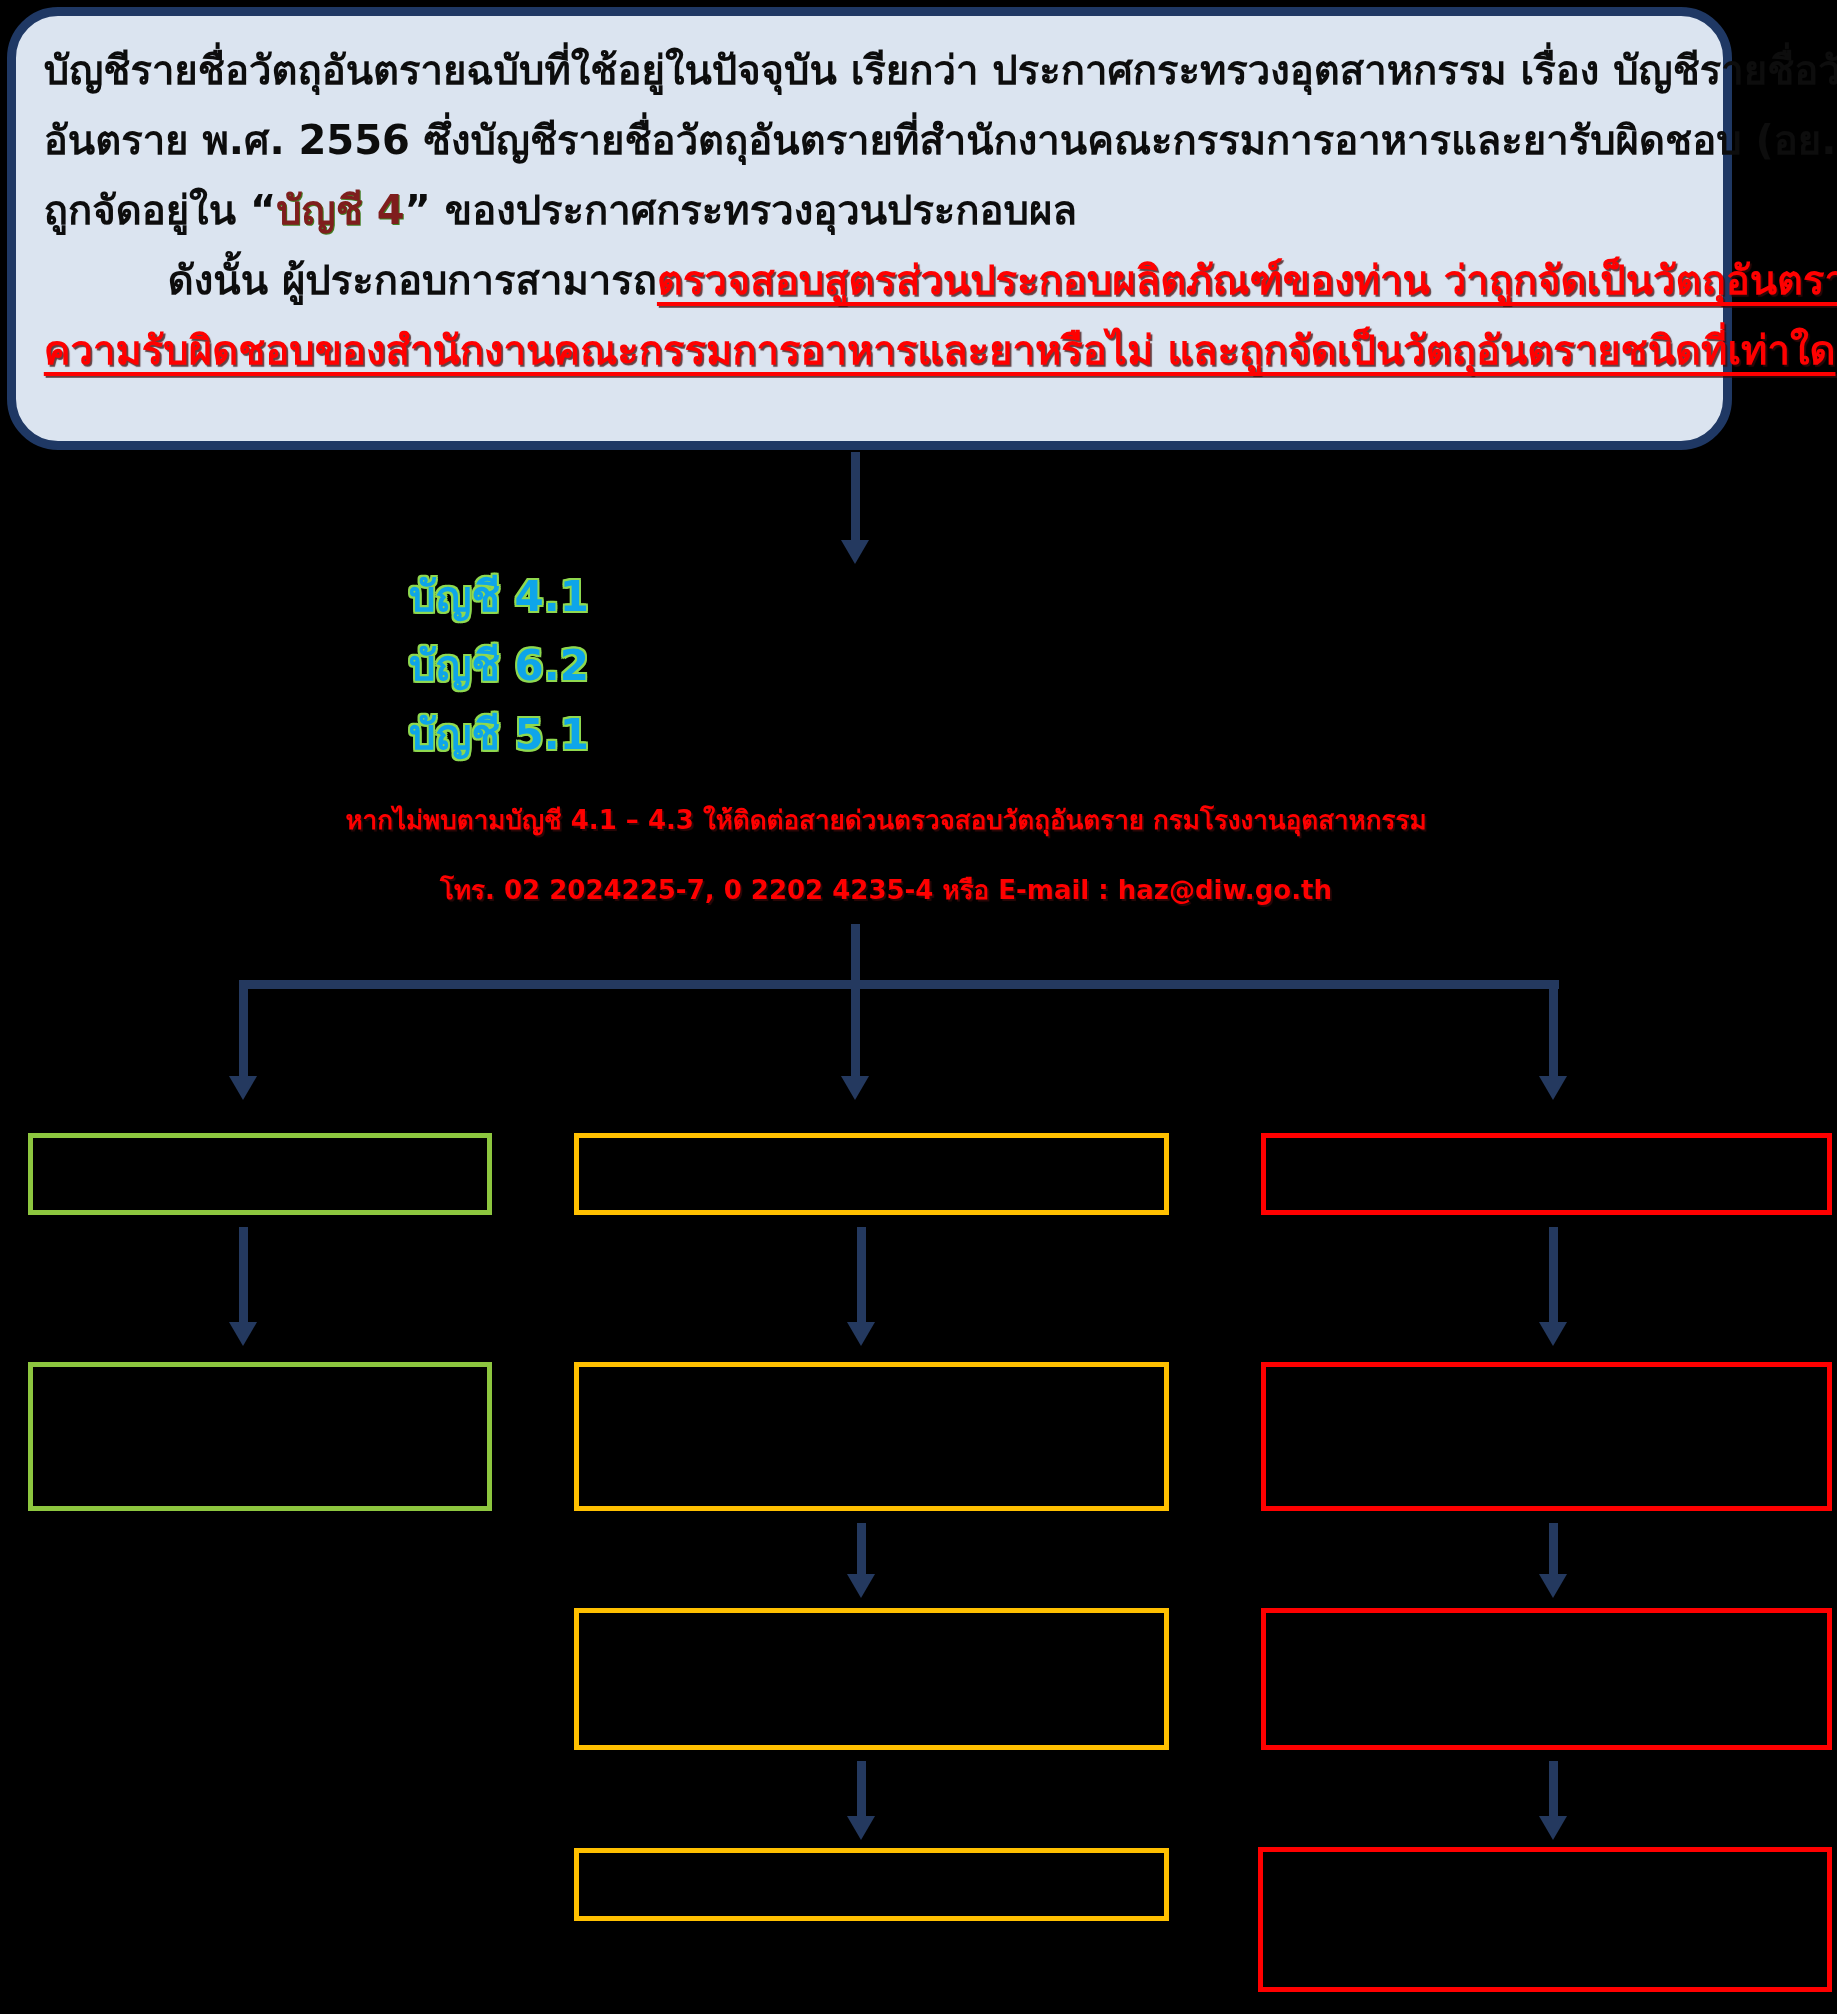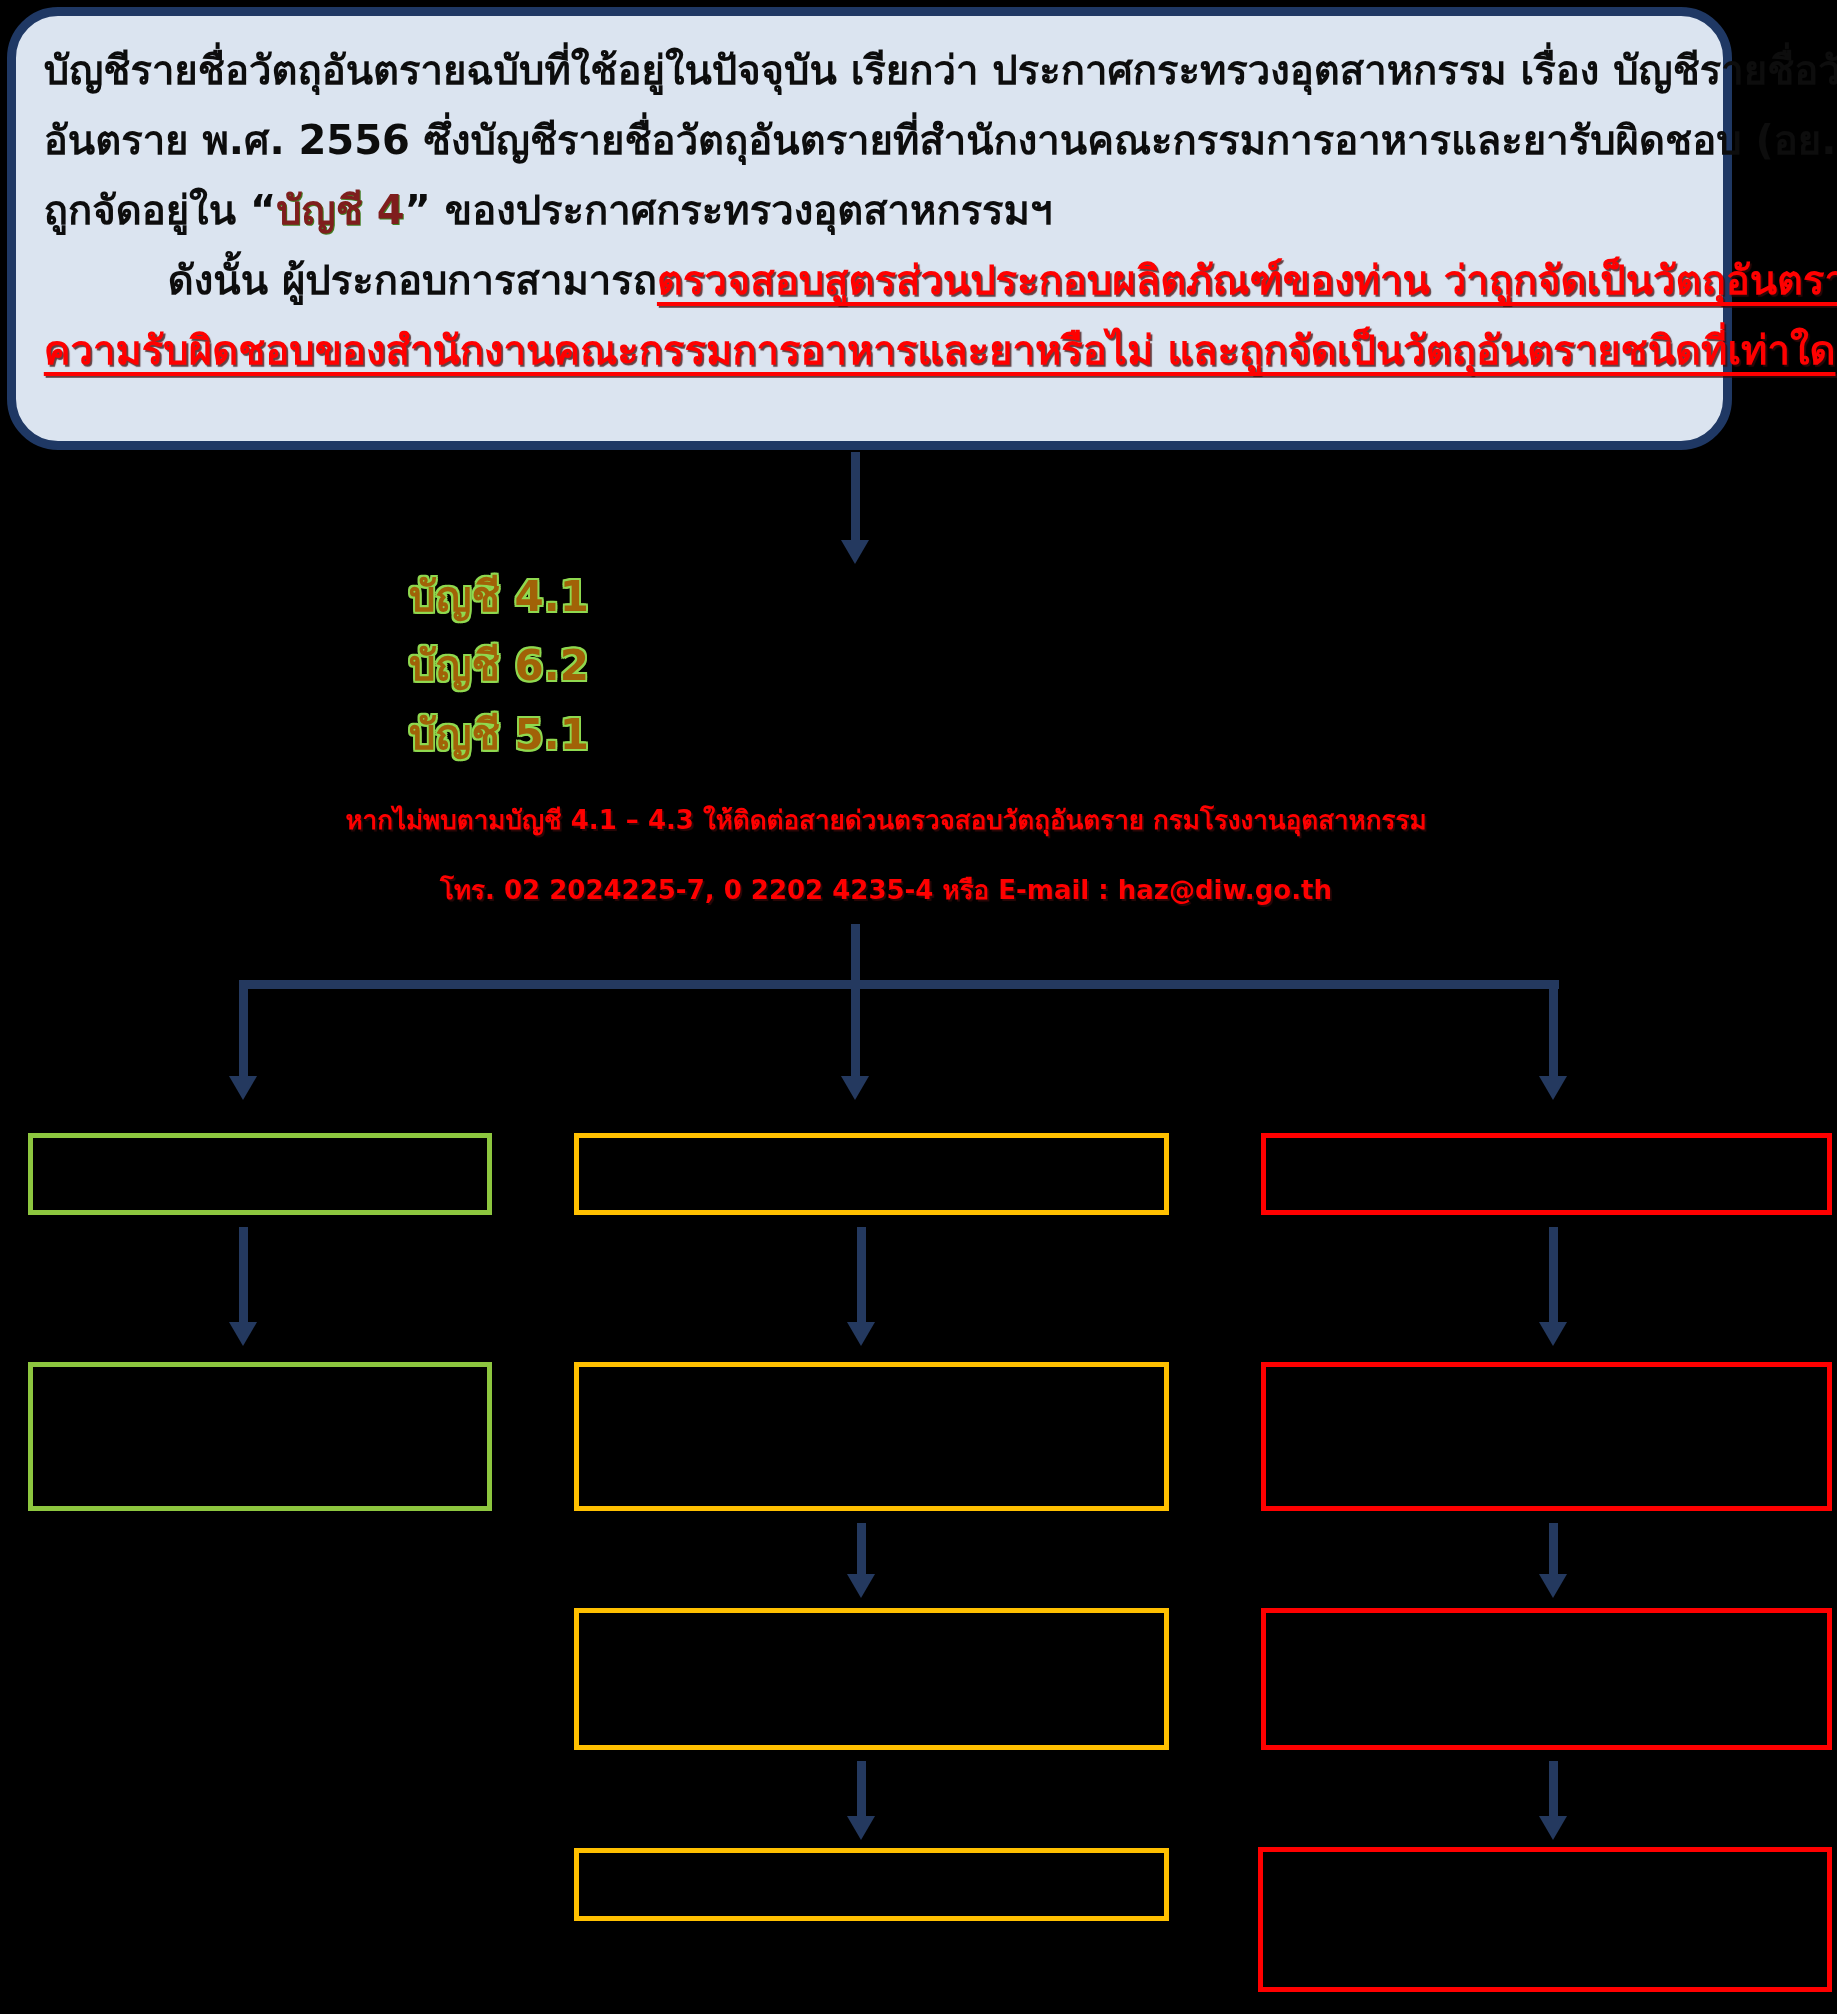--- a/index.html
+++ b/index.html
@@ -47,21 +47,21 @@
     text-decoration-skip-ink: none;
   }
 
   
   .account-list {
     position: absolute;
     left: 409px; top: 562px;
     font-size: 42px;
     font-weight: 700;
     line-height: 69px;
-    color: #a16207;
+    color: #0ea5e9;
     text-shadow: -1.8px 0 #8fd94f, 1.8px 0 #8fd94f, 0 -1.8px #8fd94f, 0 1.8px #8fd94f,
                  -1.8px -1.8px #8fd94f, 1.8px -1.8px #8fd94f, -1.8px 1.8px #8fd94f, 1.8px 1.8px #8fd94f;
     white-space: nowrap;
   }
 
   
   .hotline {
     position: absolute;
     left: 0; top: 785px;
     width: 1772px;
@@ -97,21 +97,21 @@
 
   <div class="intro-box">
     <div class="intro-text">
       <div class="intro-line">
         <span>บัญชีรายชื่อวัตถุอันตรายฉบับที่ใช้อยู่ในปัจจุบัน เรียกว่า ประกาศกระทรวงอุตสาหกรรม เรื่อง บัญชีรายชื่อวัตถุ</span>
       </div>
       <div class="intro-line">
         <span>อันตราย พ.ศ. 2556 ซึ่งบัญชีรายชื่อวัตถุอันตรายที่สำนักงานคณะกรรมการอาหารและยารับผิดชอบ (อย.) นั้น</span>
       </div>
       <div class="intro-line">
-        <span>ถูกจัดอยู่ใน “</span><span class="seg-green">บัญชี 4</span><span>” ของประกาศกระทรวงอุตสาหกรรมฯ</span>
+        <span>ถูกจัดอยู่ใน “</span><span class="seg-green">บัญชี 4</span><span>” ของประกาศกระทรวงอุวนประกอบผล</span>
       </div>
       <div class="intro-line indent">
         <span>ดังนั้น ผู้ประกอบการสามารถ</span><span class="seg-red-u">ตรวจสอบสูตรส่วนประกอบผลิตภัณฑ์ของท่าน ว่าถูกจัดเป็นวัตถุอันตรายใน</span>
       </div>
       <div class="intro-line">
         <span class="seg-red-u">ความรับผิดชอบของสำนักงานคณะกรรมการอาหารและยาหรือไม่ และถูกจัดเป็นวัตถุอันตรายชนิดที่เท่าใด</span>
       </div>
     </div>
   </div>
 

